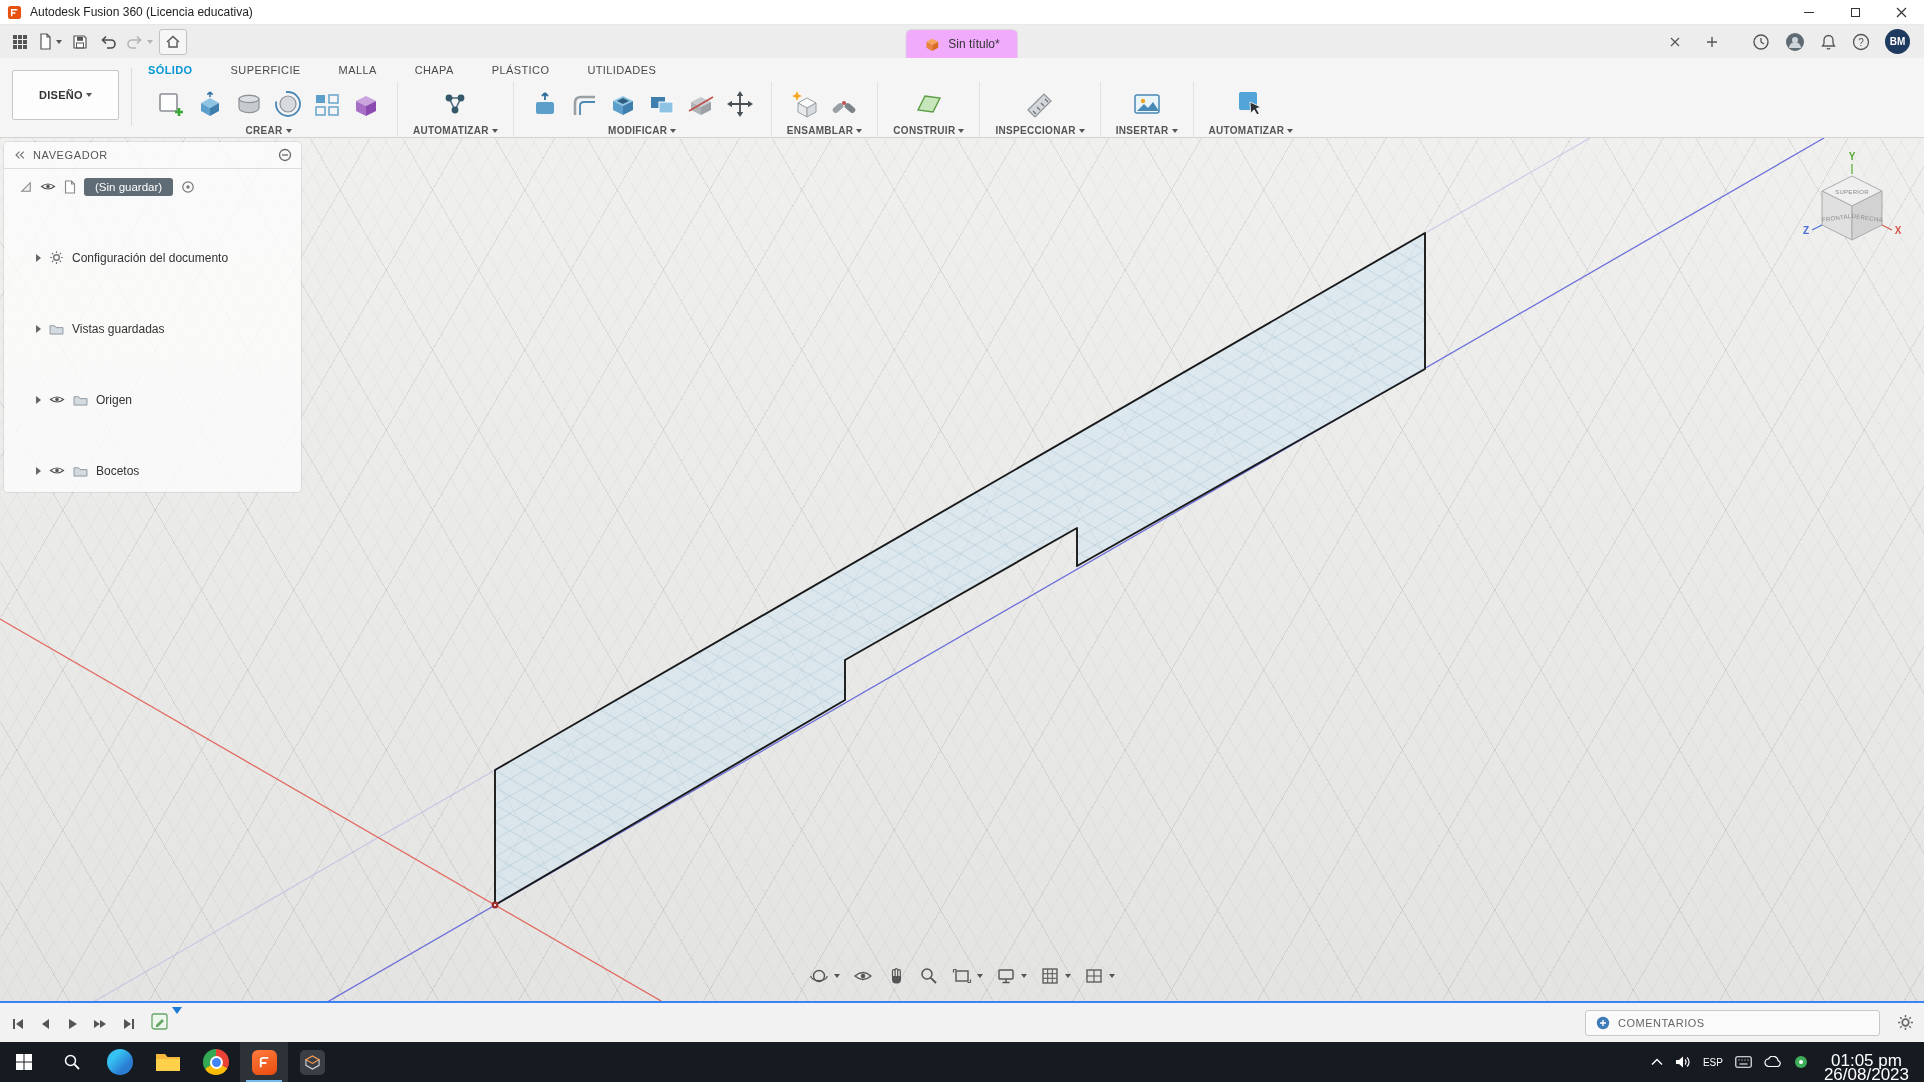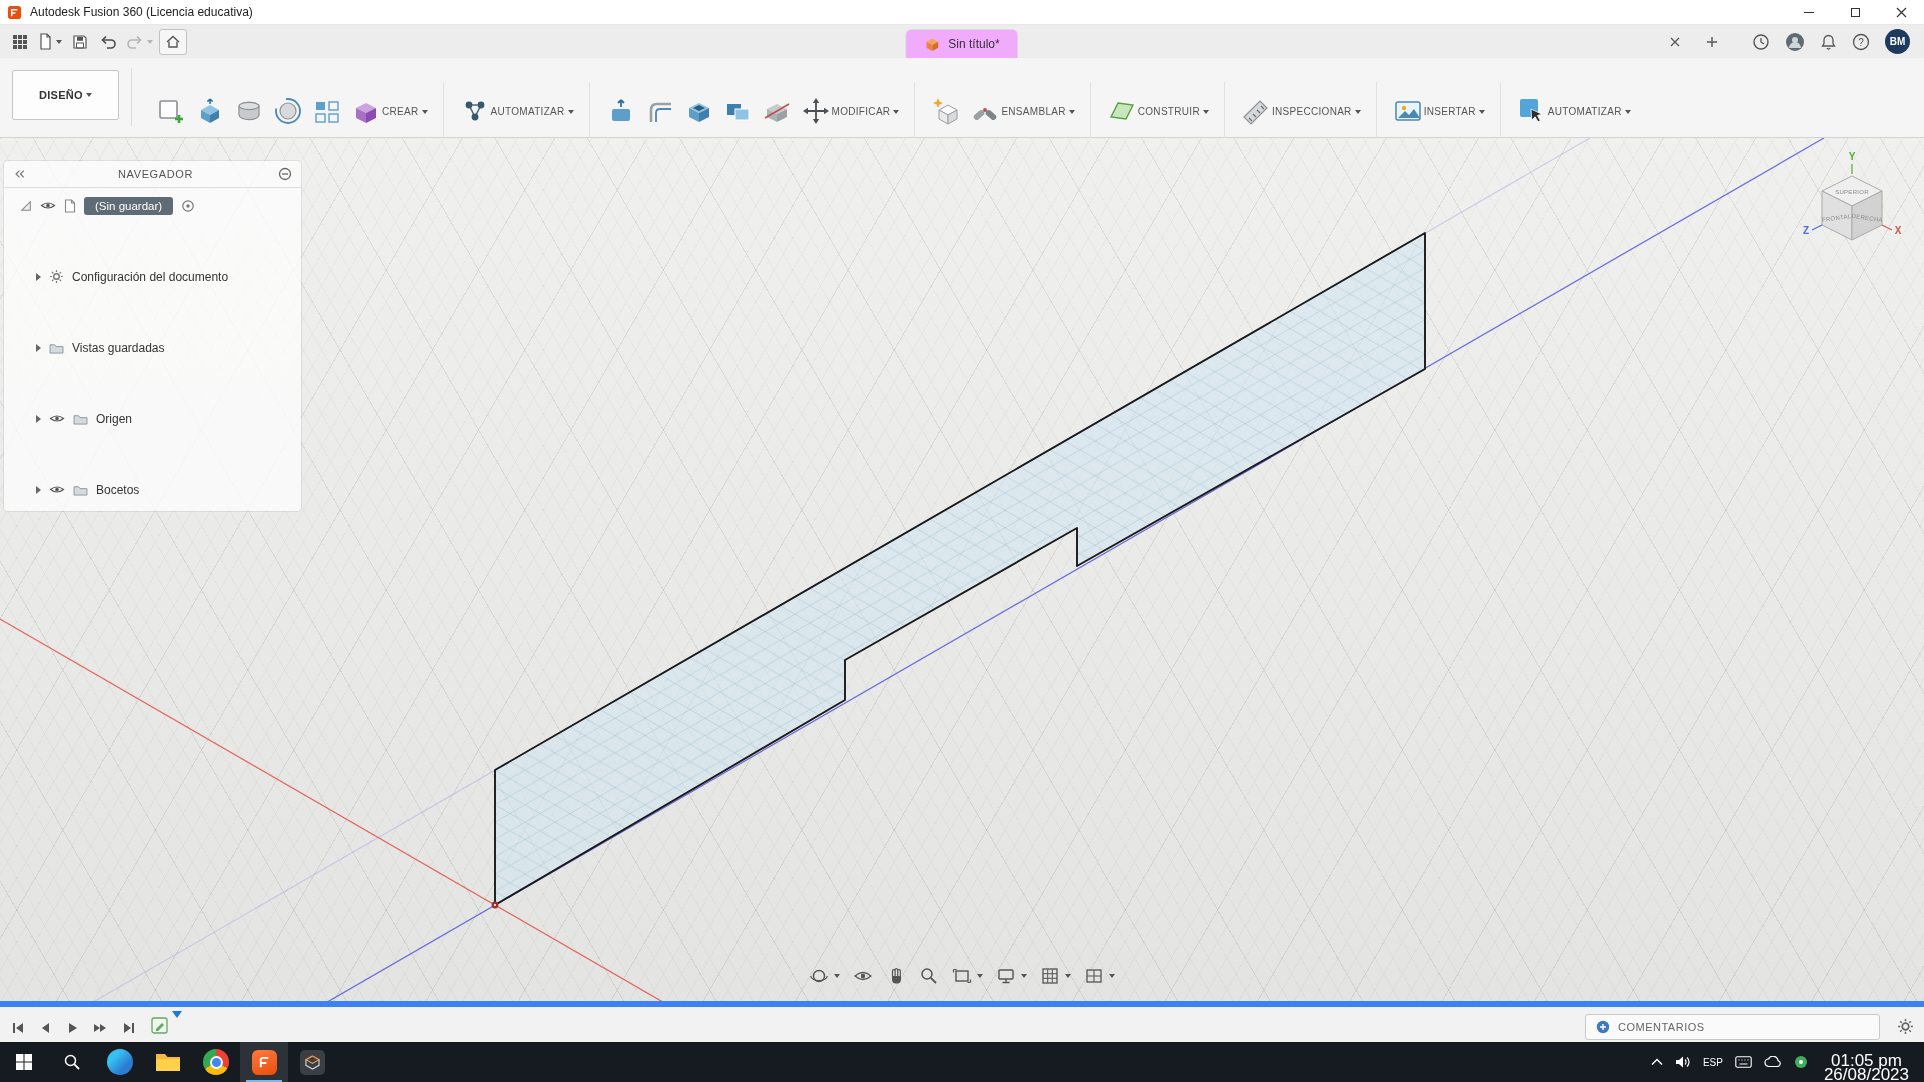--- a/index.html
+++ b/index.html
@@ -30,59 +30,59 @@
   .avatar { width:25px; height:25px; border-radius:50%; background:#1e3a5f; color:#fff; font-size:10px; font-weight:bold; display:flex; align-items:center; justify-content:center; }
 
   
   .ribbon { position:absolute; left:0; top:58px; width:1924px; height:80px; background:#f5f5f5; border-bottom:1px solid #d2d2d2; }
   .workspace { position:absolute; left:12px; top:12px; width:107px; height:50px; border:1px solid #c6c6c6; border-radius:2px; background:#fdfdfd; display:flex; align-items:center; justify-content:center; font-size:11px; font-weight:bold; color:#333; letter-spacing:.3px; }
   .ribbon-vsep { position:absolute; left:131px; top:10px; width:1px; height:58px; background:#dcdcdc; }
   .ribbon-tabs { position:absolute; left:148px; top:0; height:24px; display:flex; align-items:center; gap:38px; }
   .rtab { font-size:11px; color:#4a4a4a; letter-spacing:.4px; cursor:default; }
   .rtab.active { color:#0696d7; font-weight:bold; }
   .ribbon-tools { position:absolute; left:140px; top:24px; right:0; height:56px; display:flex; align-items:stretch; }
-  .grp { display:flex; flex-direction:row; align-items:center; justify-content:center; padding:1px 15px 0; border-right:1px solid #e1e1e1; }
+  .grp { display:flex; flex-direction:column; align-items:center; justify-content:center; padding:1px 15px 0; border-right:1px solid #e1e1e1;font-weight:bold; }
   .grp:last-child { border-right:none; }
   .grp-icons { display:flex; gap:7px; align-items:center; height:38px; }
   .ric { width:32px; height:32px; display:flex; align-items:center; justify-content:center; border-radius:2px; }
   .grp-label { display:flex; align-items:center; font-size:10px; color:#555; letter-spacing:.3px; margin-top:2px; }
 
   
   .canvas { position:absolute; left:0; top:138px; width:1924px; height:904px;
     background:
       repeating-linear-gradient(60deg,  rgba(0,0,0,0.050) 0 1px, transparent 1px 80px),
       repeating-linear-gradient(120deg, rgba(0,0,0,0.050) 0 1px, transparent 1px 80px),
       repeating-linear-gradient(60deg,  rgba(0,0,0,0.030) 0 1px, transparent 1px 16px),
       repeating-linear-gradient(120deg, rgba(0,0,0,0.030) 0 1px, transparent 1px 16px),
       linear-gradient(#f0f0ee, #e3e3e1);
   }
   .scene { position:absolute; left:0; top:0; }
 
   
-  .navigator { position:absolute; left:4px; top:23px; width:297px; background:rgba(252,252,252,0.8); border-radius:4px; box-shadow:0 0 0 1px rgba(0,0,0,0.07); padding-bottom:8px;text-align:center; }
+  .navigator { position:absolute; left:4px; top:4px; width:297px; background:rgba(252,252,252,0.8); border-radius:4px; box-shadow:0 0 0 1px rgba(0,0,0,0.07); padding-bottom:8px; }
   .nav-header { height:27px; display:flex; align-items:center; padding:0 9px; border-bottom:1px solid #ddd; }
   .nav-title { font-size:11px; color:#555; letter-spacing:.6px; margin-left:7px; flex:1; }
   .tree { padding-top:4px; }
   .trow { height:27px; display:flex; align-items:center; gap:8px; font-size:12px; color:#333; }
   .trow.root { padding-left:16px; }
   .trow.child { padding-left:32px;margin-top:44px; }
   .exp { width:0; height:0; border-top:4px solid transparent; border-bottom:4px solid transparent; border-left:5px solid #666; display:inline-block; }
   .chip { background:#5f6b75; color:#fff; font-size:11.5px; padding:3px 11px; border-radius:3px; }
 
   
   .viewcube { position:absolute; right:10px; top:12px; width:124px; height:112px; }
   .vc-face { font-size:6px; fill:#8a8a8a; text-anchor:middle; letter-spacing:.3px; }
   .vc-axis { font-size:10px; font-weight:bold; text-anchor:middle; }
 
   
   .nav-toolbar { position:absolute; left:50%; transform:translateX(-50%); top:826px; display:flex; align-items:center; gap:9px; }
   .ntb { display:flex; align-items:center; gap:2px; padding:2px; }
 
   
-  .timeline { position:absolute; left:0; top:1001px; width:1924px; height:41px; background:#f2f2f2; border-top:6px solid #3b82f6;text-align:center; }
+  .timeline { position:absolute; left:0; top:1001px; width:1924px; height:41px; background:#f2f2f2; border-top:2px solid #3b82f6;text-align:center; }
   .playback { position:absolute; left:10px; top:0; height:41px; display:flex; align-items:center; gap:11px; }
   .tl-marker { position:absolute; left:150px; top:8px; width:30px; height:26px; }
   .tl-pos { position:absolute; left:22px; top:-4px; width:0; height:0; border-left:5px solid transparent; border-right:5px solid transparent; border-top:7px solid #1c7bd4; }
   .comments-pill { position:absolute; left:1585px; top:7px; width:295px; height:26px; background:#fafafa; border:1px solid #c9c9c9; border-radius:3px; display:flex; align-items:center; padding:0 10px; gap:8px; }
   .comments-pill .lbl { font-size:11px; color:#666; letter-spacing:.5px; }
   .tl-gear { position:absolute; right:10px; top:11px; }
 
   
   .taskbar { position:absolute; left:0; top:1042px; width:1924px; height:40px; background:#161b22; display:flex; align-items:stretch; }
   .tb-btn { width:48px; display:flex; align-items:center; justify-content:center; position:relative; }
@@ -226,20 +226,28 @@
   </div>
 </div>
 
 <div class="ribbon">
   <div class="workspace">
     <span>DISEÑO</span>
       <i class="caret"></i>
   </div>
   <div class="ribbon-vsep"></div>
 
+  <div class="ribbon-tabs">
+    <span class="rtab active">SÓLIDO</span>
+    <span class="rtab">SUPERFICIE</span>
+    <span class="rtab">MALLA</span>
+    <span class="rtab">CHAPA</span>
+    <span class="rtab">PLÁSTICO</span>
+    <span class="rtab">UTILIDADES</span>
+  </div>
 
   <div class="ribbon-tools">
 
     <div class="grp">
       <div class="grp-icons">
         <div class="ric">
             <svg width="30" height="30" viewBox="0 0 30 30">
               <rect x="4" y="5" width="17" height="17" rx="1.5" fill="#fdfdfd" stroke="#8a8f94" stroke-width="1.6"></rect>
               <path d="M23 19v8M19 23h8" stroke="#39a935" stroke-width="2.6"></path>
             </svg>

